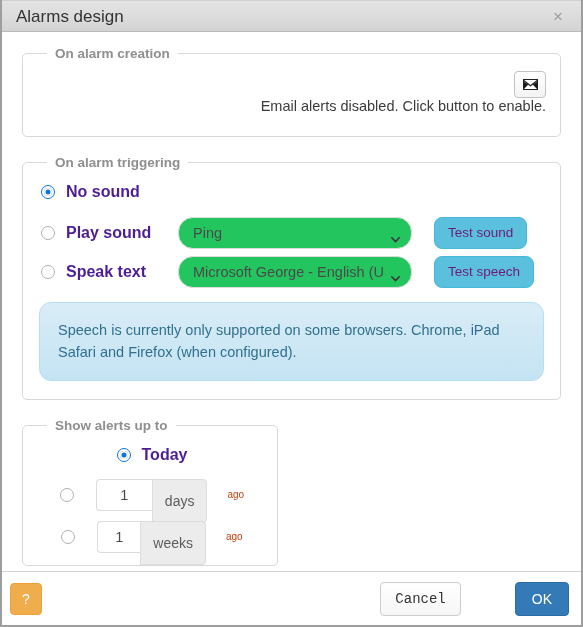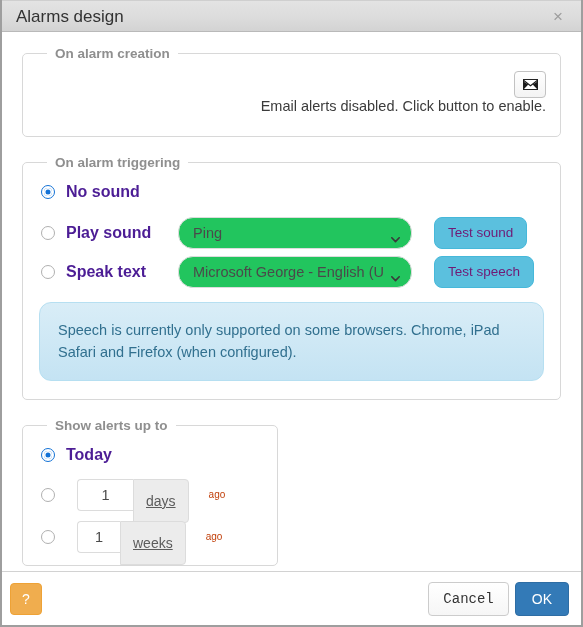--- a/index.html
+++ b/index.html
@@ -222,20 +222,21 @@
 
   
   fieldset.group.narrow {
     width: 256px;
     padding-bottom: 12px;
   }
   .alerts-row {
     display: flex;
     align-items: center;
     min-height: 28px;
+    justify-content: center;
   }
   .alerts-row.today { margin: 4px 0 10px 0; }
   .alerts-row.spaced { margin-bottom: 10px; }
   .alerts-row .radio-label.today-label {
     width: auto;
     margin-left: 11px;
   }
 
   .input-group {
     display: flex;
@@ -262,21 +263,20 @@
     height: 44px;
     display: flex;
     align-items: center;
     justify-content: center;
     background: #ececec;
     border: 1px solid #dcdcdc;
     border-radius: 0 4px 4px 0;
     font-size: 14px;
     color: #5c5c5c;
     padding: 16px 12px;
-    text-decoration: underline;
   }
   .ago {
     margin-left: 20px;
     font-size: 10px;
     color: #c2410c;
   }
 
   
   .footer {
     flex: 0 0 auto;
@@ -319,20 +319,21 @@
     height: 34px;
     box-sizing: border-box;
     background: #337ab7;
     border: 1px solid #2e6da4;
     border-radius: 4px;
     color: #ffffff;
     font-size: 14px;
     font-family: "Liberation Sans", sans-serif;
     padding: 0 16px;
     cursor: pointer;
+    margin-left: 48px;
   }
 </style>
 </head>
 <body>
 
 <div class="dialog">
 
   <div class="titlebar">
     <div class="title-text">Alarms design</div>
     <button class="close-btn">×</button>

